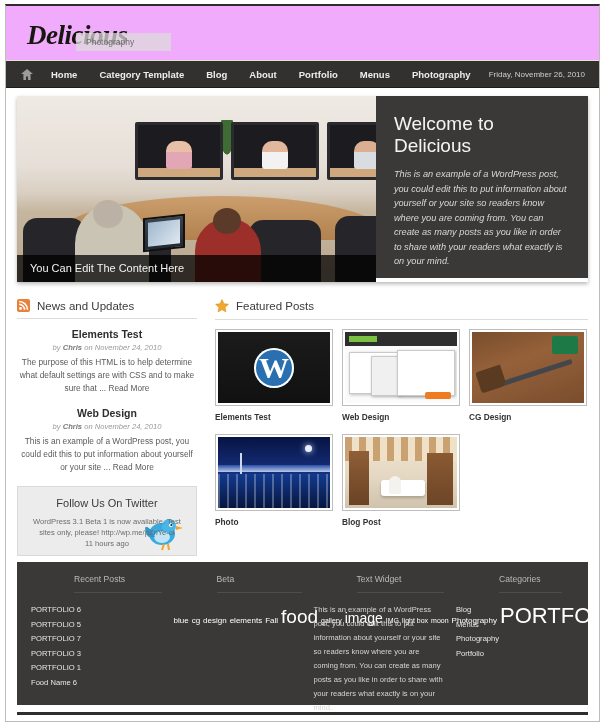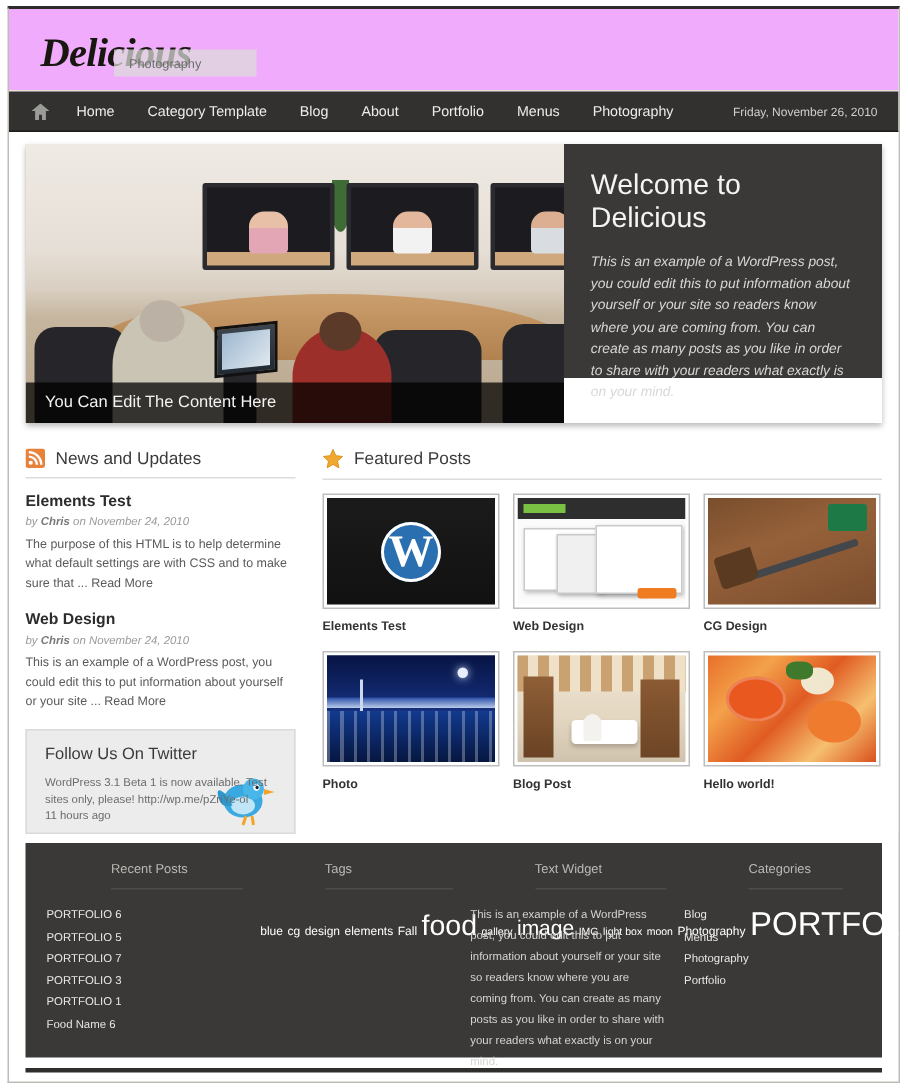--- a/index.html
+++ b/index.html
@@ -67,21 +67,21 @@
     height: 27px;
     position: relative;
     display: flex;
     align-items: center;
     border-bottom: 1px solid #1d1c1b;
   }
   .nav-home-icon {
     width: 26px; display: flex; justify-content: center; align-items: center;
     margin-left: 8px;
   }
-  .nav-list { display: flex; align-items: flex-start; height: 27px; }
+  .nav-list { display: flex; align-items: flex-start; height: 27px; font-weight: bold; }
   .nav-item {
     color: #ececec;
     font-size: 9.5px;
     padding: 0 11px;
     line-height: 27px;
     white-space: nowrap;
     cursor: pointer;
   }
   .nav-date {
     position: absolute; right: 14px; top: 0;
@@ -194,41 +194,41 @@
   .slide-caption {
     position: absolute; left: 0; bottom: 0;
     width: 375px; height: 27px;
     background: rgba(0,0,0,0.74);
     color: #f2f2f2;
     font-size: 11px;
     line-height: 27px;
     padding-left: 13px;
   }
   .slide-text {
-    width: 220px; height: 156px;
+    width: 220px; height: 182px;
     background: #3a3937;
     padding: 17px 18px 0 18px;
     color: #f4f4f4;
   }
   .slide-title {
     font-size: 19px;
     line-height: 22px;
     font-weight: normal;
     margin-bottom: 10px;
   }
   .slide-body {
     font-size: 9.2px;
     line-height: 14.5px;
     font-style: italic;
     color: #d8d8d6;
   }
 
   
   .columns { display: flex; margin-top: 17px; }
-  .col-left { width: 190px; padding-right: 10px; }
+  .col-left { width: 190px; padding-right: 10px; text-align: center; }
   .col-right { flex: 1; padding-left: 8px; }
 
   .section-head {
     display: flex; align-items: center;
     border-bottom: 1px solid #dcdcdc;
     padding-bottom: 6px;
     margin-bottom: 9px;
   }
   .section-head .sh-icon { margin-right: 7px; display: flex; }
   .section-head .sh-title {
@@ -569,51 +569,40 @@
                   <div class="ceil"></div>
                   <div class="cabL"></div>
                   <div class="cab"></div>
                   <div class="tbl"></div>
                   <div class="chairw"></div>
                 </div>
               </div>
               <div class="feat-label">Blog Post</div>
             </div>
 
-            <div class="feat-item">
-              <div class="feat-thumb">
-                <div class="feat-img img-crab">
-                  <div class="shell"></div>
-                  <div class="shell2"></div>
-                  <div class="clam"></div>
-                  <div class="greens"></div>
-                </div>
-              </div>
-              <div class="feat-label">Hello world!</div>
-            </div>
           </div>
         </div>
       </div>
     </div>
 
     <div class="footer">
       <div class="fcol fcol-1">
         <div class="fw-title">Recent Posts</div>
         <ul class="fw-list">
           <li>PORTFOLIO 6</li>
           <li>PORTFOLIO 5</li>
           <li>PORTFOLIO 7</li>
           <li>PORTFOLIO 3</li>
           <li>PORTFOLIO 1</li>
           <li>Food Name 6</li>
         </ul>
       </div>
 
       <div class="fcol fcol-2">
-        <div class="fw-title">Tags</div>
+        <div class="fw-title">Beta</div>
         <div class="tagcloud" id="tagcloud"><a style="font-size: 8px;">blue</a><a style="font-size: 8px;">cg</a><a style="font-size: 8px;">design</a><a style="font-size: 8px;">elements</a><a style="font-size: 8px;">Fall</a><a style="font-size: 19px;">food</a><a style="font-size: 7px;">gallery</a><a style="font-size: 14px;">image</a><a style="font-size: 7px;">IMG</a><a style="font-size: 7px;">light box</a><a style="font-size: 7px;">moon</a><a style="font-size: 8px;">Photography</a><a style="font-size: 22px;">PORTFOLIO</a></div>
       </div>
 
       <div class="fcol fcol-3">
         <div class="fw-title">Text Widget</div>
         <div class="fw-text">This is an example of a WordPress post, you could edit this to put information about yourself or your site so readers know where you are coming from. You can create as many posts as you like in order to share with your readers what exactly is on your mind.</div>
       </div>
 
       <div class="fcol fcol-4">
         <div class="fw-title">Categories</div>

